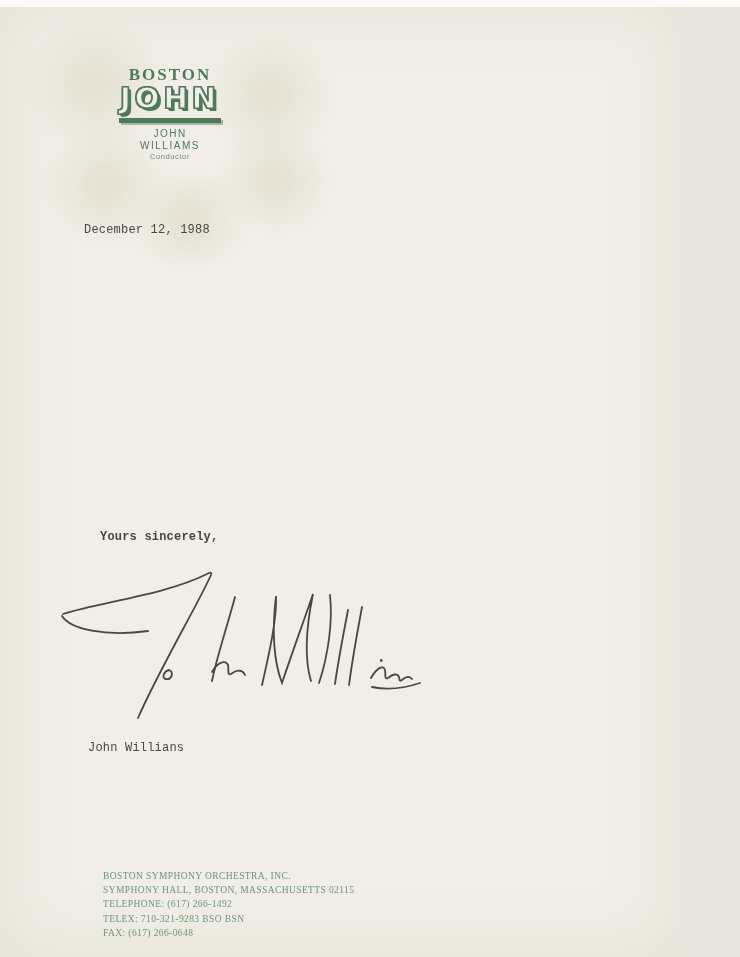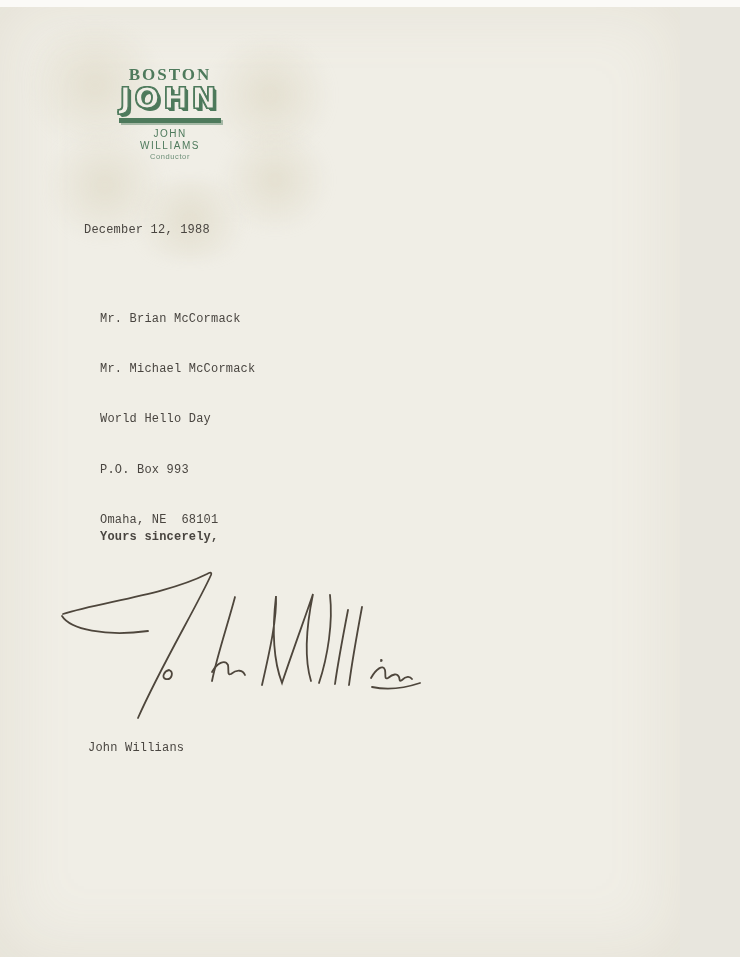--- a/index.html
+++ b/index.html
@@ -146,27 +146,20 @@
     <div class="brand-top">BOSTON</div>
     <div class="brand-main">JOHN</div>
     <div class="bar"></div>
     <div class="name1">JOHN</div>
     <div class="name2">WILLIAMS</div>
     <div class="cond">Conductor</div>
   </div>
 
   <div class="type date">December 12, 1988</div>
 
-  <div class="type addr">
-    <span>Mr. Brian McCormack</span>
-    <span>Mr. Michael McCormack</span>
-    <span>World Hello Day</span>
-    <span>P.O. Box 993</span>
-    <span>Omaha, NE  68101</span>
-  </div>
 
   <div class="type closing">Yours sincerely,</div>
 
   <div class="sig-wrap">
     <svg width="410" height="195" viewBox="0 0 410 195" fill="none" xmlns="http://www.w3.org/2000/svg">
       <g stroke="#4e463c" stroke-width="1.8" stroke-linecap="round" fill="none">
 
         <path d="M 18,64 C 55,52 120,45 162,24 C 165,22 167,22 166,25 C 152,56 115,118 93,168"></path>
 
         <path d="M 17,66 C 25,79 60,87 103,81"></path>
@@ -188,13 +181,20 @@
 
         <path d="M 327,137 C 342,140 360,138 375,133"></path>
 
         <path d="M 336,110 C 337,110 337,111 336,111"></path>
       </g>
     </svg>
   </div>
 
   <div class="type typed">John Willians</div>
 
+  <div class="footer">
+    <div>BOSTON SYMPHONY ORCHESTRA, INC.</div>
+    <div>SYMPHONY HALL, BOSTON, MASSACHUSETTS 02115</div>
+    <div>TELEPHONE: (617) 266-1492</div>
+    <div>TELEX: 710-321-9283 BSO BSN</div>
+    <div>FAX: (617) 266-0648</div>
+  </div>
 </div>
 
 </body></html>

